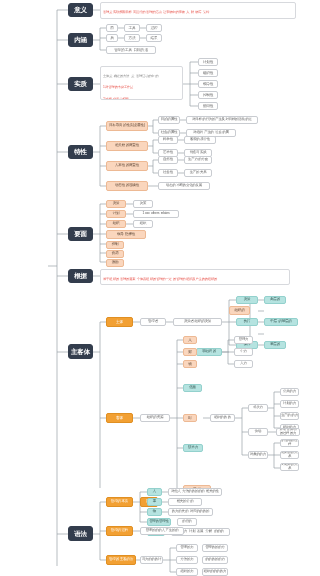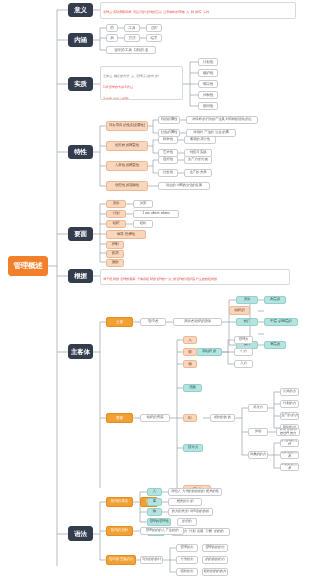--- a/index.html
+++ b/index.html
@@ -221,21 +221,20 @@
       <path d="M133,531 H140"></path>
       <path d="M133,560 H140"></path>
       <path d="M163,560 H170"></path>
       <path d="M170,548 V572"></path>
       <path d="M170,548 H176"></path>
       <path d="M170,560 H176"></path>
       <path d="M170,572 H176"></path>
     </g>
   </svg>
 
-  <div class="node t-root" style="left:8px;top:256px;width:40px;height:20px;font-size:7.5px;">管理概述</div>
 
   <div class="node t-branch" style="left:68px;top:3px;width:25px;height:14px;font-size:6.5px;">意义</div>
 
   <div class="node t-branch" style="left:68px;top:33px;width:25px;height:14px;font-size:6.5px;">内涵</div>
 
   <div class="node t-branch" style="left:68px;top:77px;width:25px;height:14px;font-size:6.5px;">实质</div>
 
   <div class="node t-branch" style="left:68px;top:145px;width:25px;height:14px;font-size:6.5px;">特性</div>
 
   <div class="node t-branch" style="left:68px;top:227px;width:25px;height:14px;font-size:6.5px;">要面</div>

